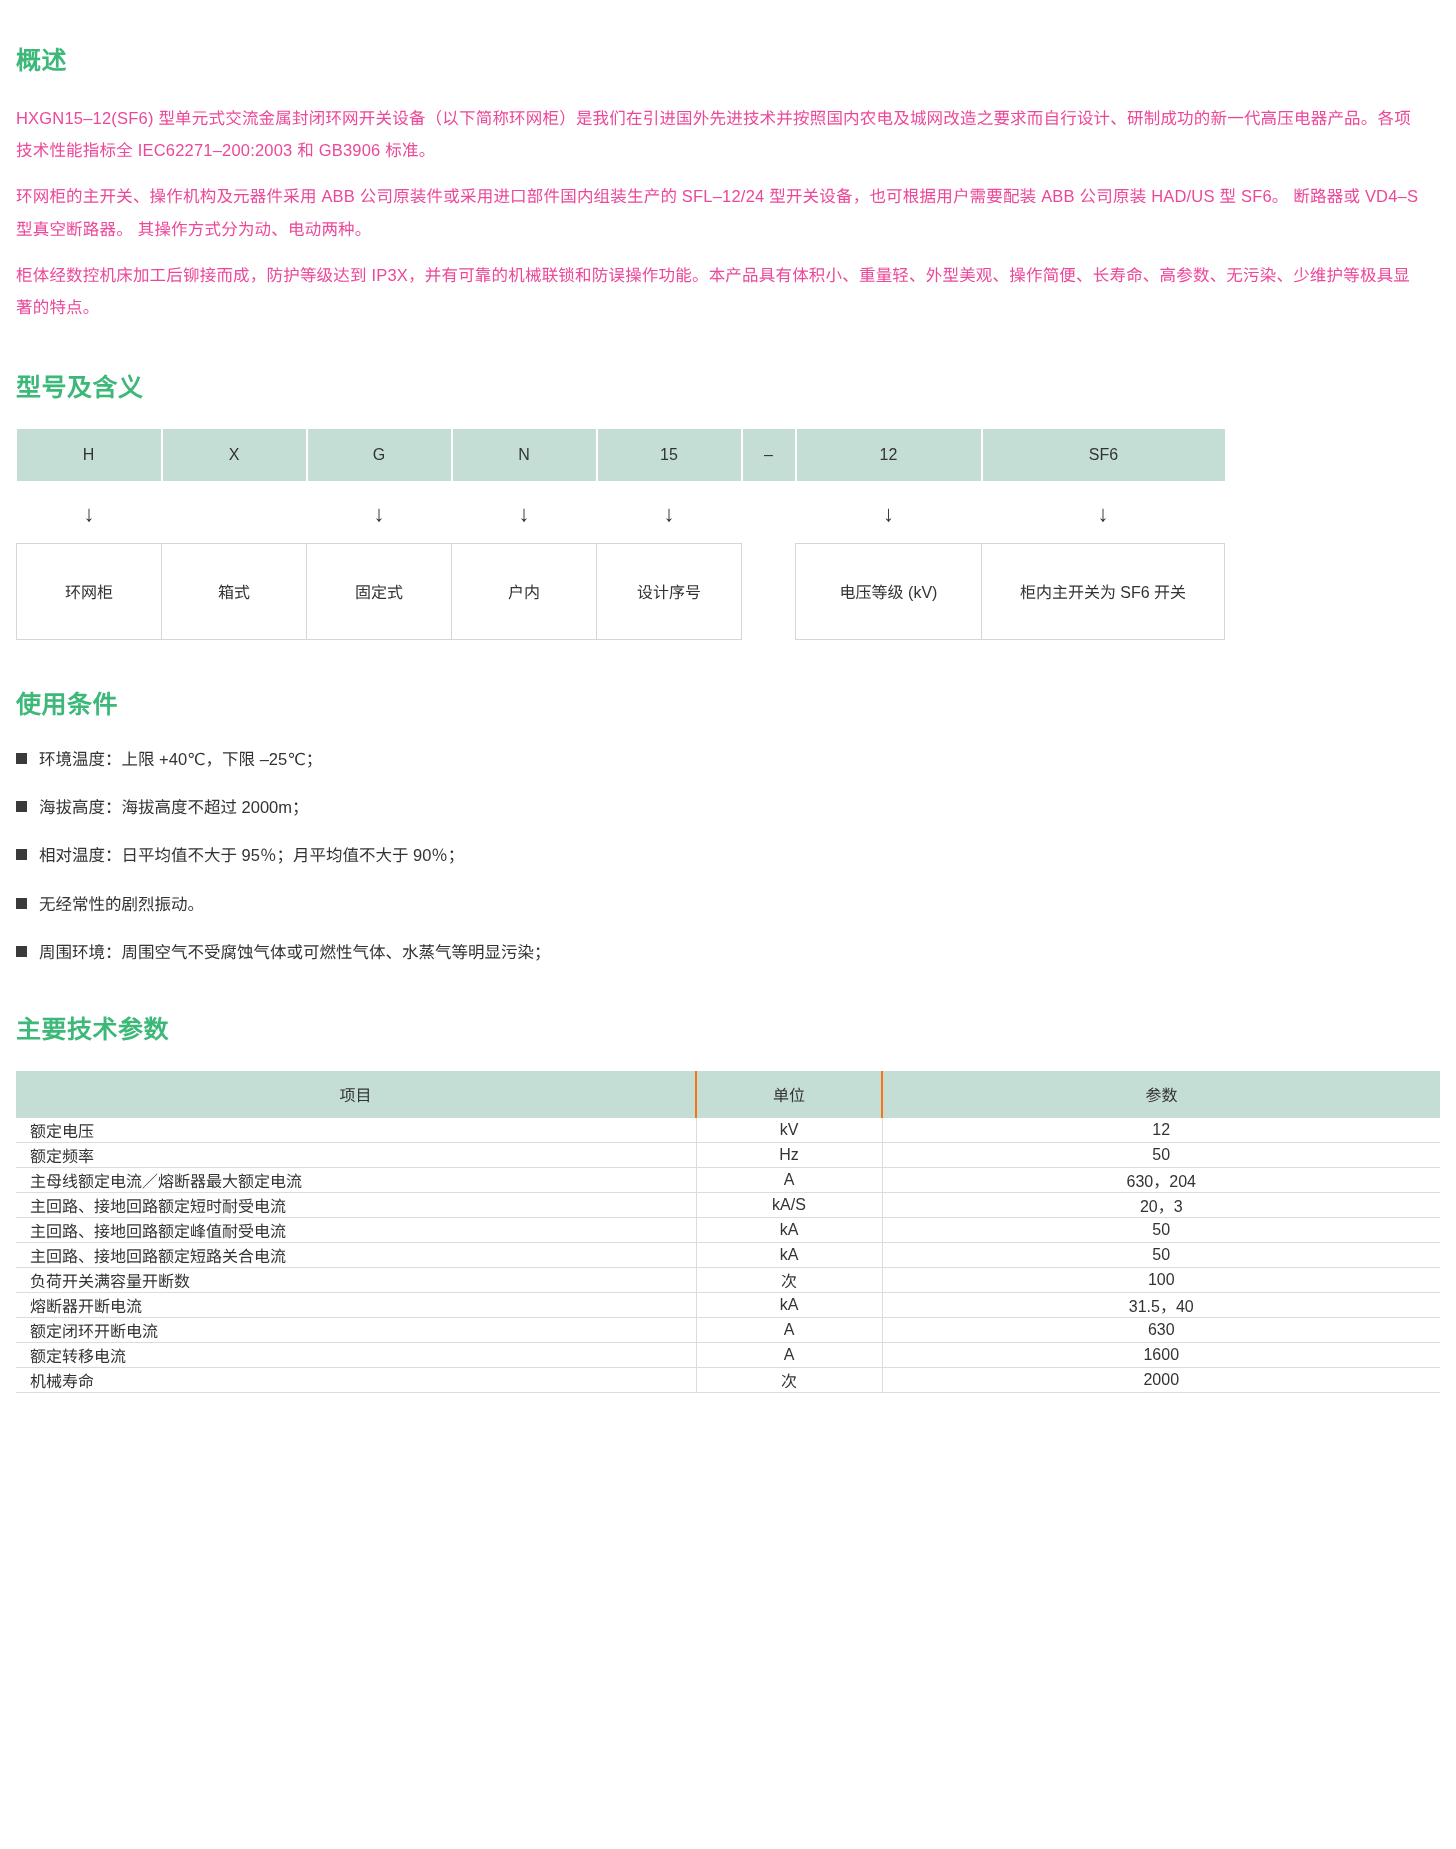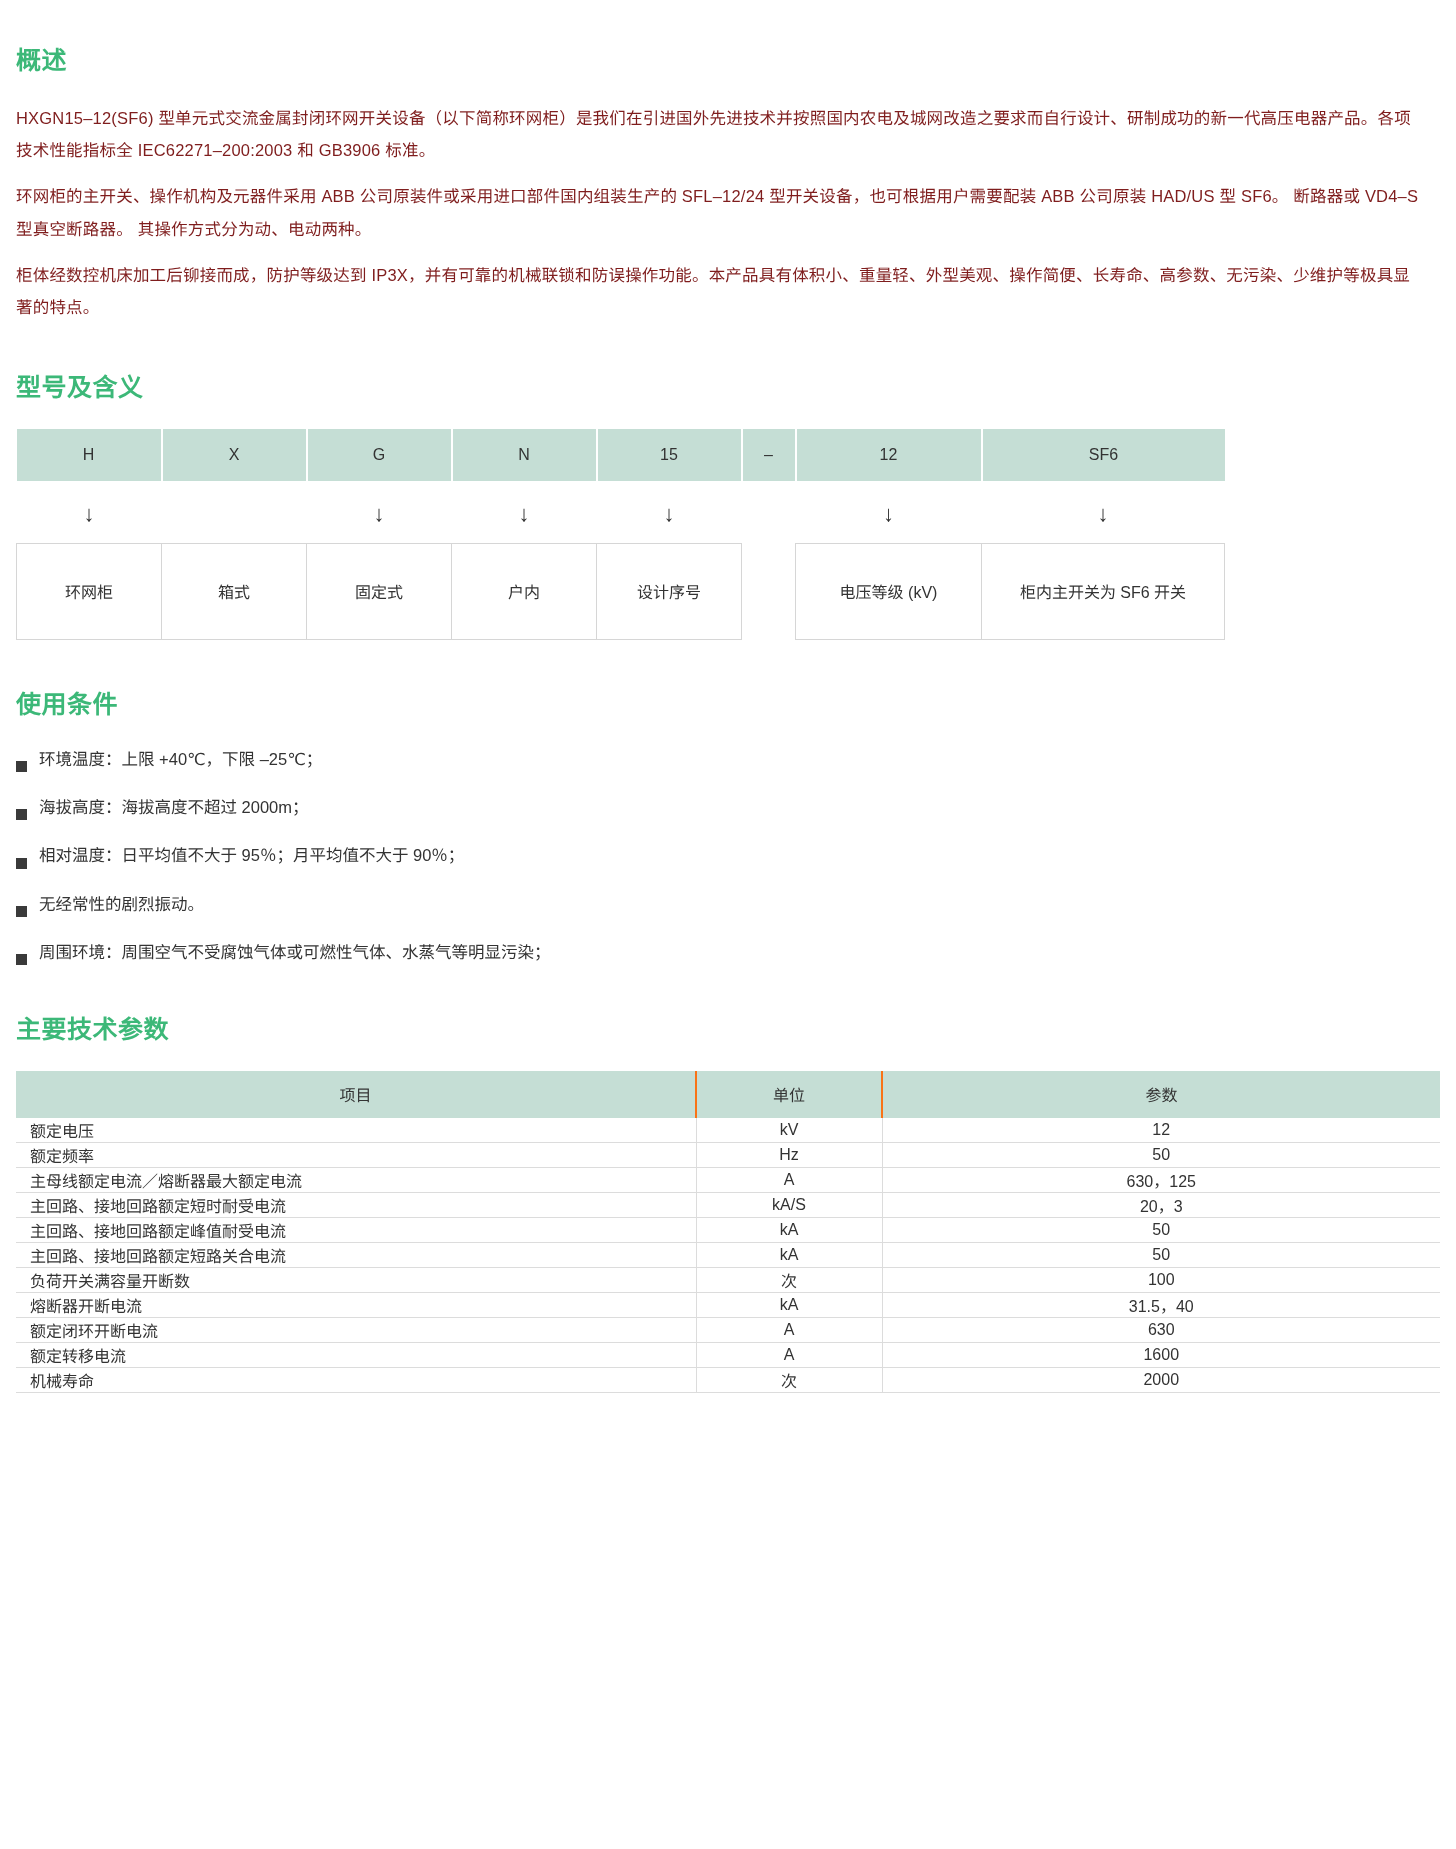--- a/index.html
+++ b/index.html
@@ -25,21 +25,21 @@
     margin: 0 0 26px 0;
     letter-spacing: 0.5px;
   }
   .section {
     margin-bottom: 44px;
   }
   .para {
     font-size: 16.5px;
     line-height: 1.95;
     margin: 0 0 14px 0;
-    color: #7f1d1d;
+    color: #ec4899;
     letter-spacing: 0.2px;
   }
   
   .model-wrap {
     width: 1208px;
   }
   table.model {
     border-collapse: collapse;
     width: 100%;
     table-layout: fixed;
@@ -76,21 +76,21 @@
     list-style: none;
     margin: 0;
     padding: 0;
   }
   ul.cond li {
     font-size: 16.5px;
     line-height: 1.6;
     margin-bottom: 22px;
     color: #333;
     display: flex;
-    align-items: flex-end;
+    align-items: flex-start;
   }
   ul.cond li .bullet {
     display: inline-block;
     width: 11px;
     height: 11px;
     background: #3a3a3a;
     margin-right: 12px;
     margin-top: 7px;
     flex: 0 0 auto;
   }
@@ -229,21 +229,21 @@
           <td class="value">12</td>
         </tr>
         <tr>
           <td class="item">额定频率</td>
           <td class="unit">Hz</td>
           <td class="value">50</td>
         </tr>
         <tr>
           <td class="item">主母线额定电流／熔断器最大额定电流</td>
           <td class="unit">A</td>
-          <td class="value">630，125</td>
+          <td class="value">630，204</td>
         </tr>
         <tr>
           <td class="item">主回路、接地回路额定短时耐受电流</td>
           <td class="unit">kA/S</td>
           <td class="value">20，3</td>
         </tr>
         <tr>
           <td class="item">主回路、接地回路额定峰值耐受电流</td>
           <td class="unit">kA</td>
           <td class="value">50</td>

